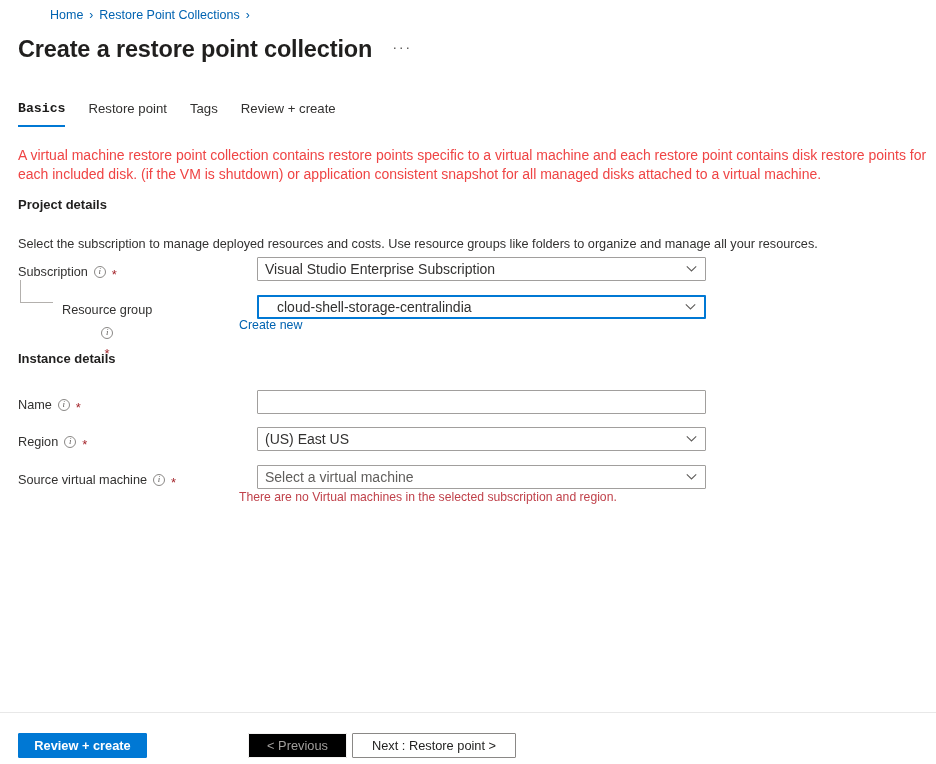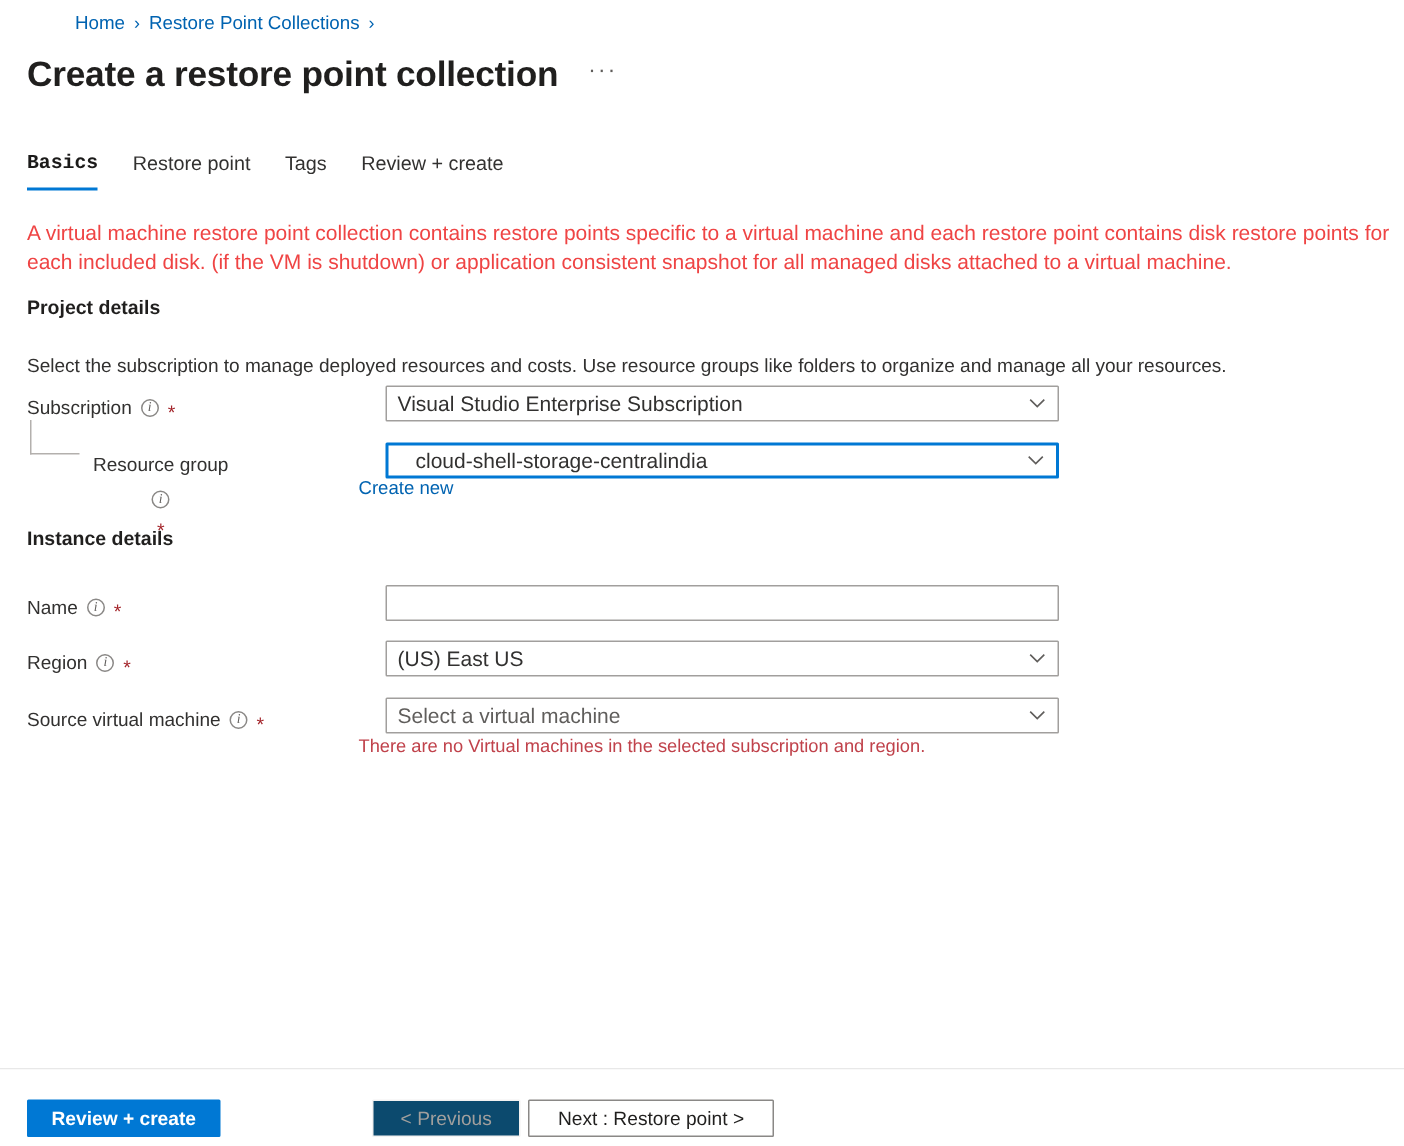--- a/index.html
+++ b/index.html
@@ -290,21 +290,21 @@
     width: 129px;
     background: #0078d4;
     color: #ffffff;
     font-weight: 700;
     border: 1px solid #0078d4;
   }
   .btn-disabled {
     left: 248px;
     top: 20px;
     width: 99px;
-    background: #0c4a6e;
+    background: #000000;
     color: #a19f9d;
     border: 1px solid #f3f2f1;
     cursor: default;
   }
   .btn-default {
     left: 352px;
     top: 20px;
     width: 164px;
     background: #ffffff;
     color: #201f1e;

